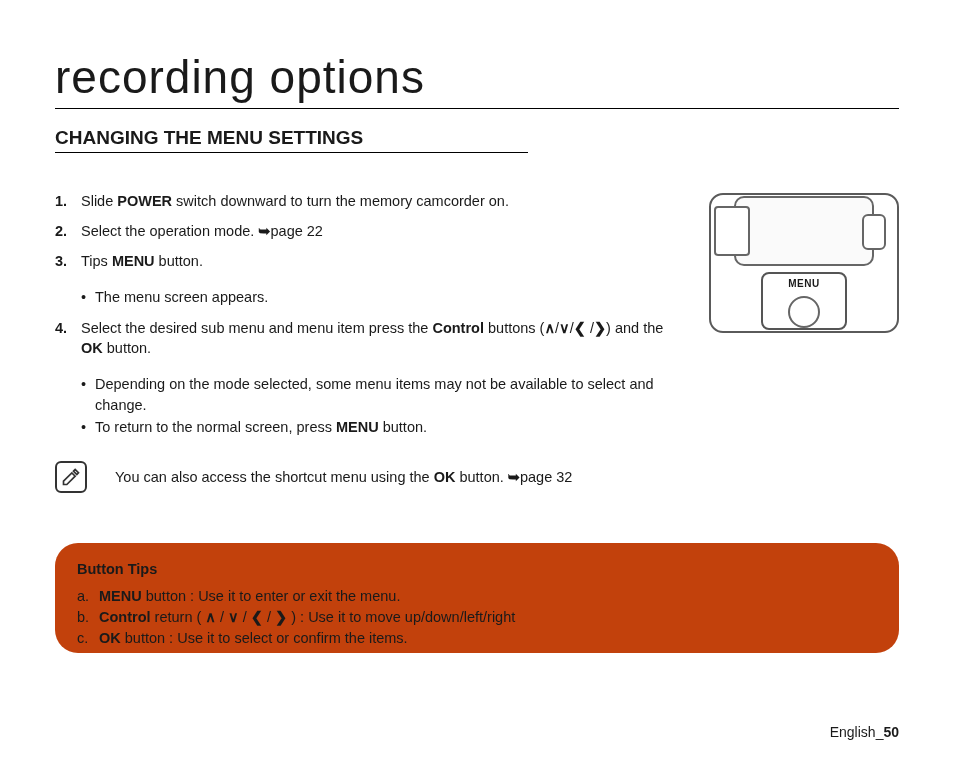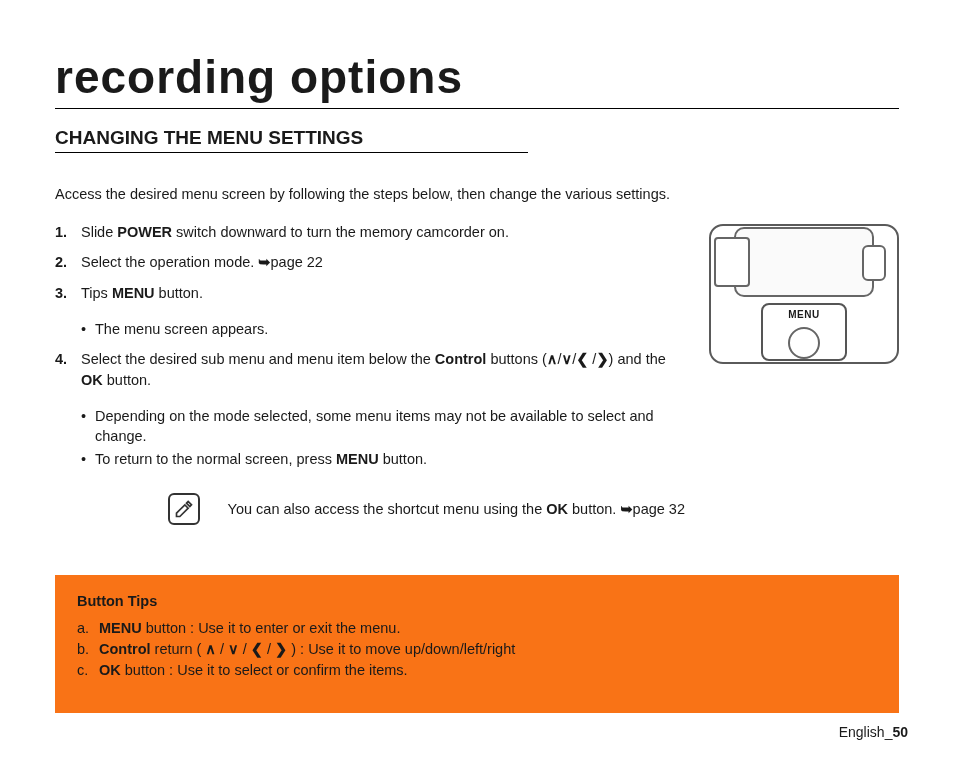--- a/index.html
+++ b/index.html
@@ -1,34 +1,33 @@
 <!DOCTYPE html>
 <html><head>
 <meta charset="utf-8">
 <style>
   * { box-sizing: border-box; margin: 0; padding: 0; }
   html, body { width: 954px; height: 766px; background: #fff; font-family: Arial, Helvetica, sans-serif; color: #1a1a1a; }
   .page { padding: 50px 55px 30px 55px; position: relative; height: 100%; }
   .main-title {
     font-size: 46px;
-    font-weight: 700;
+    font-weight: 400;
     letter-spacing: 1px;
     font-family: "Helvetica Neue", Arial, sans-serif;
     border-bottom: 1.5px solid #000;
     padding-bottom: 4px;
     margin-bottom: 18px;
     display: inline-block;
     width: 100%;
   }
   .section-title {
     font-size: 19px;
     font-weight: bold;
     border-bottom: 1.5px solid #000;
     padding-bottom: 3px;
-    margin-bottom: 12px;
     display: block;
     width: 56%;
   }
   .intro { font-size: 14.5px; line-height: 1.35; margin-bottom: 18px; max-width: 620px; }
   .content-row { display: flex; gap: 24px; }
   .steps { flex: 1; font-size: 14.5px; line-height: 1.4; }
   .steps ol { list-style: none; padding-left: 0; }
   .steps li.step { margin-bottom: 10px; padding-left: 26px; position: relative; }
   .steps li.step .num { position: absolute; left: 0; font-weight: bold; }
   .sub { list-style: none; padding-left: 0; margin-top: 16px; }
@@ -48,50 +47,49 @@
     display: flex; align-items: flex-start; justify-content: center; padding-top: 4px; position: relative;
     background: #fff;
   }
   .menu-box::after{
     content:""; position:absolute; top:22px; left:50%; transform:translateX(-50%);
     width:28px; height:28px; border:2px solid #666; border-radius:50%;
   }
   .menu-label { font-size: 10px; font-weight: bold; letter-spacing: 0.5px; }
   .arrow { display:inline-block; font-weight:bold; }
   .chev { font-weight:bold; }
-  .note-row { display: flex; align-items: center; gap: 28px; margin-top: 24px; font-size: 14.5px; justify-content: flex-end; }
+  .note-row { display: flex; align-items: center; gap: 28px; margin-top: 24px; font-size: 14.5px; }
   .note-icon {
     width: 32px; height: 32px; border: 2px solid #333; border-radius: 6px;
     display: flex; align-items: center; justify-content: center; transform: rotate(0deg);
     position: relative;
   }
   .note-icon svg { width: 20px; height: 20px; }
   .tips-box {
-    background: #f97316; padding: 16px 22px 32px 22px; margin-top: 50px;
-    font-size: 14.5px; line-height: 1.45;
+    background: #c2410c; padding: 16px 22px 4px 22px; margin-top: 50px;
+    font-size: 14.5px; line-height: 1.45; border-radius: 23px;
   }
   .tips-title { font-weight: bold; margin-bottom: 6px; }
   .tips-list { list-style: none; padding-left: 0; }
   .tips-list li { padding-left: 22px; position: relative; }
   .tips-list li .letter { position: absolute; left: 0; }
-  .footer { position: absolute; bottom: 26px; right: 46px; font-size: 14px; }
+  .footer { position: absolute; bottom: 26px; right: 55px; font-size: 14px; }
   .footer .pn { font-weight: bold; }
 </style>
 </head>
 <body>
 
 <div class="page">
 
   <h1 class="main-title">recording options</h1>
 
   <h2 class="section-title">CHANGING THE MENU SETTINGS</h2>
 
   <p class="intro">
     <br>
-    <span>Access the desired menu screen by following the steps below, then change the various settings.</span>
   </p>
 
   <div class="content-row">
     <div class="steps">
       <ol>
         <li class="step">
           <span class="num">1.</span>
           <span>
             <span>Slide </span><span class="bold">POWER</span><span> switch downward to turn the memory camcorder on.</span>
           </span>
@@ -107,21 +105,21 @@
           <span>
             <span>Tips </span><span class="bold">MENU</span><span> button.</span>
           </span>
           <ul class="sub">
             <li>The menu screen appears.</li>
           </ul>
         </li>
         <li class="step">
           <span class="num">4.</span>
           <span>
-            <span>Select the desired sub menu and menu item below the </span><span class="bold">Control</span><span> buttons (</span><span class="chev">∧</span><span>/</span><span class="chev">∨</span><span>/</span><span class="chev">❮</span> <span>/</span><span class="chev">❯</span><span>) and the </span><span class="bold">OK</span><span> button.</span>
+            <span>Select the desired sub menu and menu item press the </span><span class="bold">Control</span><span> buttons (</span><span class="chev">∧</span><span>/</span><span class="chev">∨</span><span>/</span><span class="chev">❮</span> <span>/</span><span class="chev">❯</span><span>) and the </span><span class="bold">OK</span><span> button.</span>
           </span>
           <ul class="sub">
             <li>Depending on the mode selected, some menu items may not be available to select and change.</li>
             <li>
               <span>To return to the normal screen, press </span><span class="bold">MENU</span><span> button.</span>
             </li>
           </ul>
         </li>
       </ol>
 

